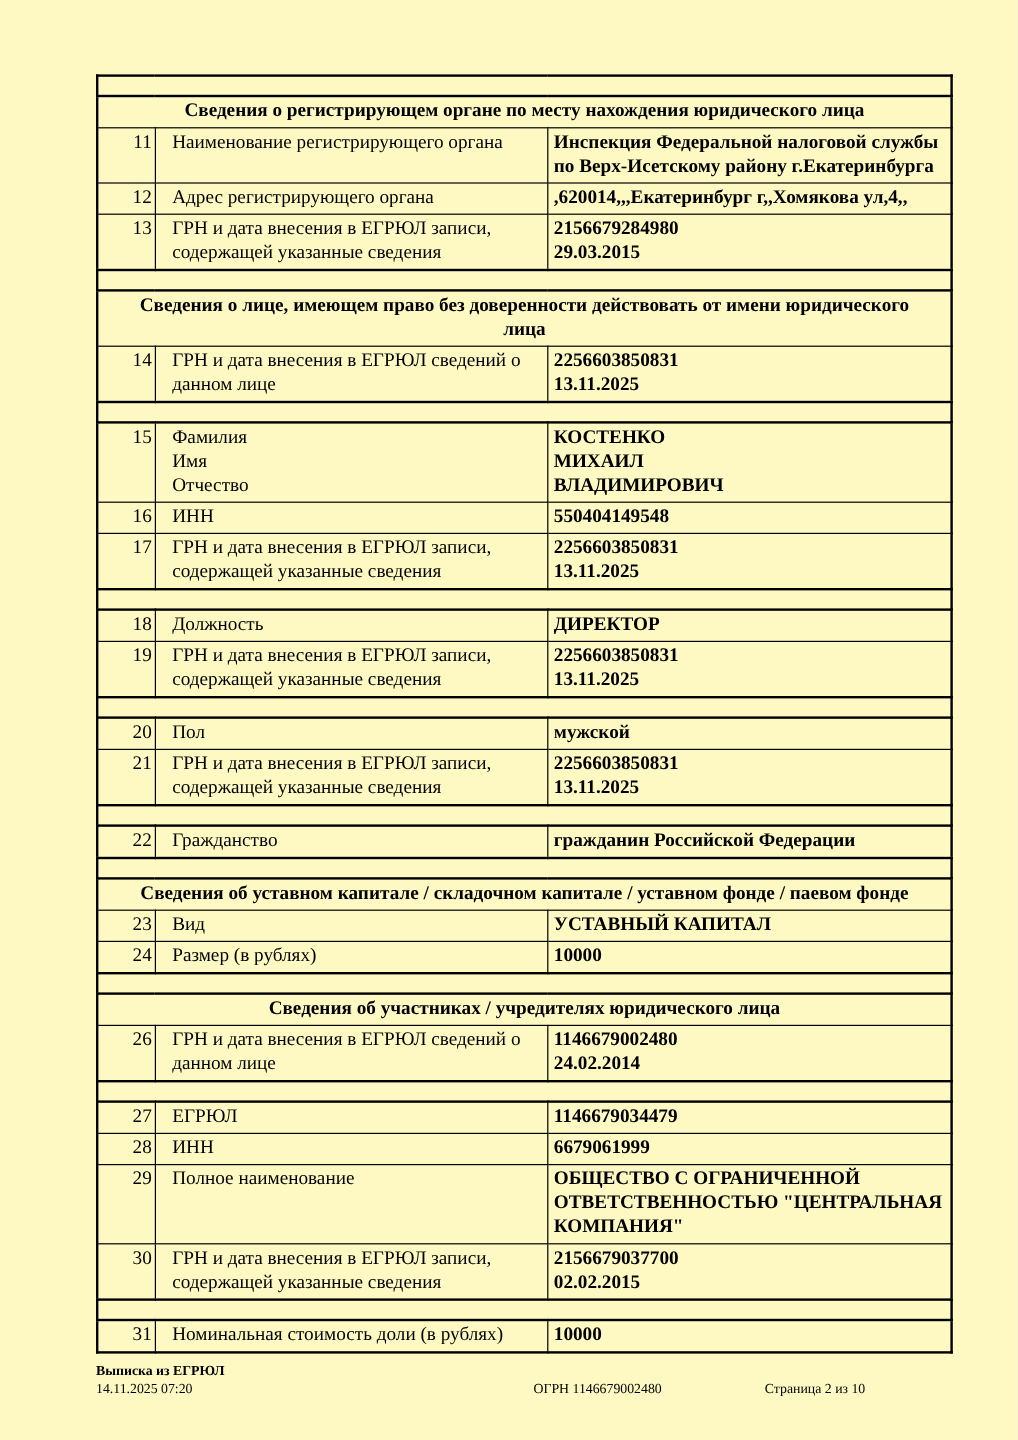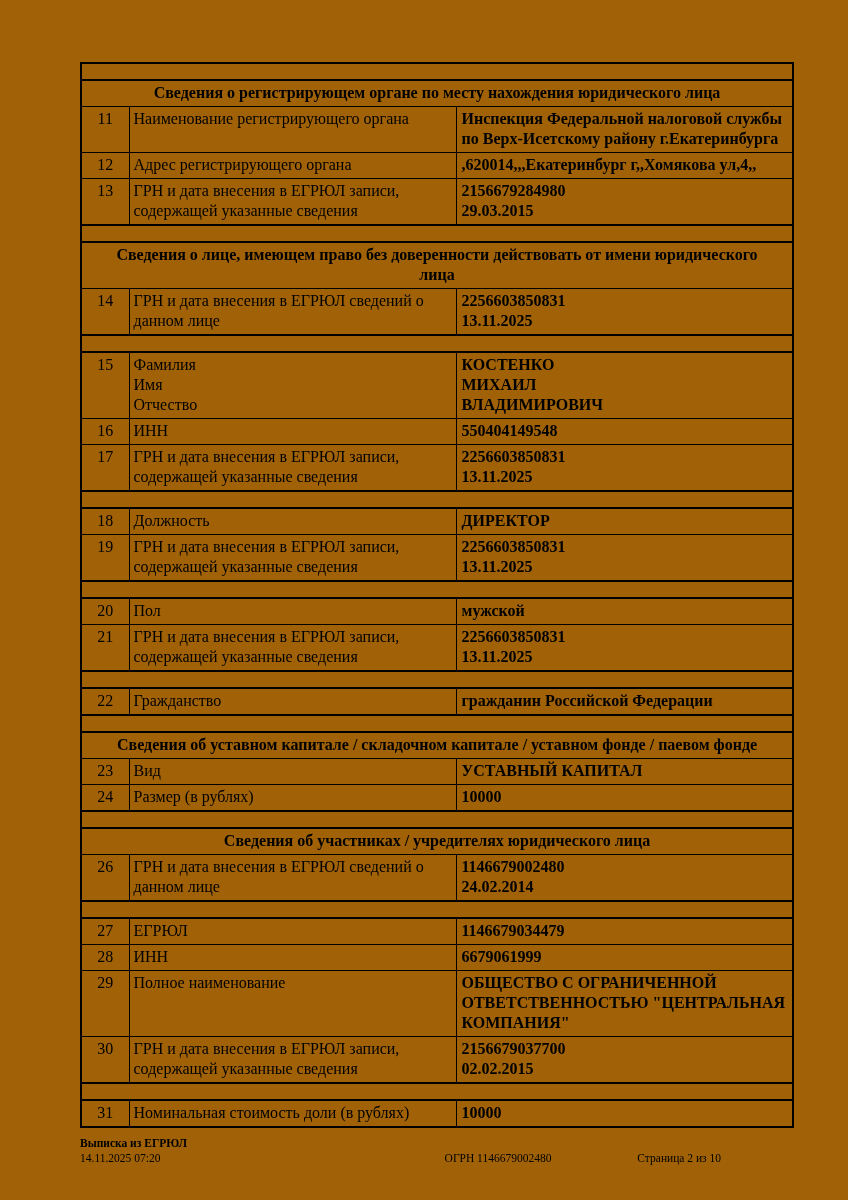--- a/index.html
+++ b/index.html
@@ -5,21 +5,21 @@
   html, body {
     margin: 0;
     padding: 0;
     background: #e8e8e8;
   }
   .page {
     position: relative;
     width: 848px;
     height: 1200px;
     margin: 0 auto;
-    background: #a16207;
+    background: #fef9c3;
     font-family: "Liberation Serif", "DejaVu Serif", serif;
     color: #000000;
     overflow: hidden;
   }
   table.egrul {
     position: absolute;
     left: 80px;
     top: 62px;
     width: 712px;
     border-collapse: collapse;
@@ -43,25 +43,25 @@
     height: 15px;
     padding: 0;
   }
   td.section-cell {
     font-weight: bold;
     text-align: center;
     padding: 2px 4px 3px 4px;
     white-space: pre-line;
   }
   td.num-cell {
-    text-align: center;
+    text-align: right;
     padding: 2px 2px;
   }
   td.label-cell {
-    padding: 2px 4px 3px 4px;
+    padding: 2px 4px 3px 14px;
     white-space: pre-line;
   }
   td.value-cell {
     padding: 2px 4px 3px 5px;
     white-space: pre-line;
     font-weight: bold;
   }
   .footer {
     position: absolute;
     left: 80px;

